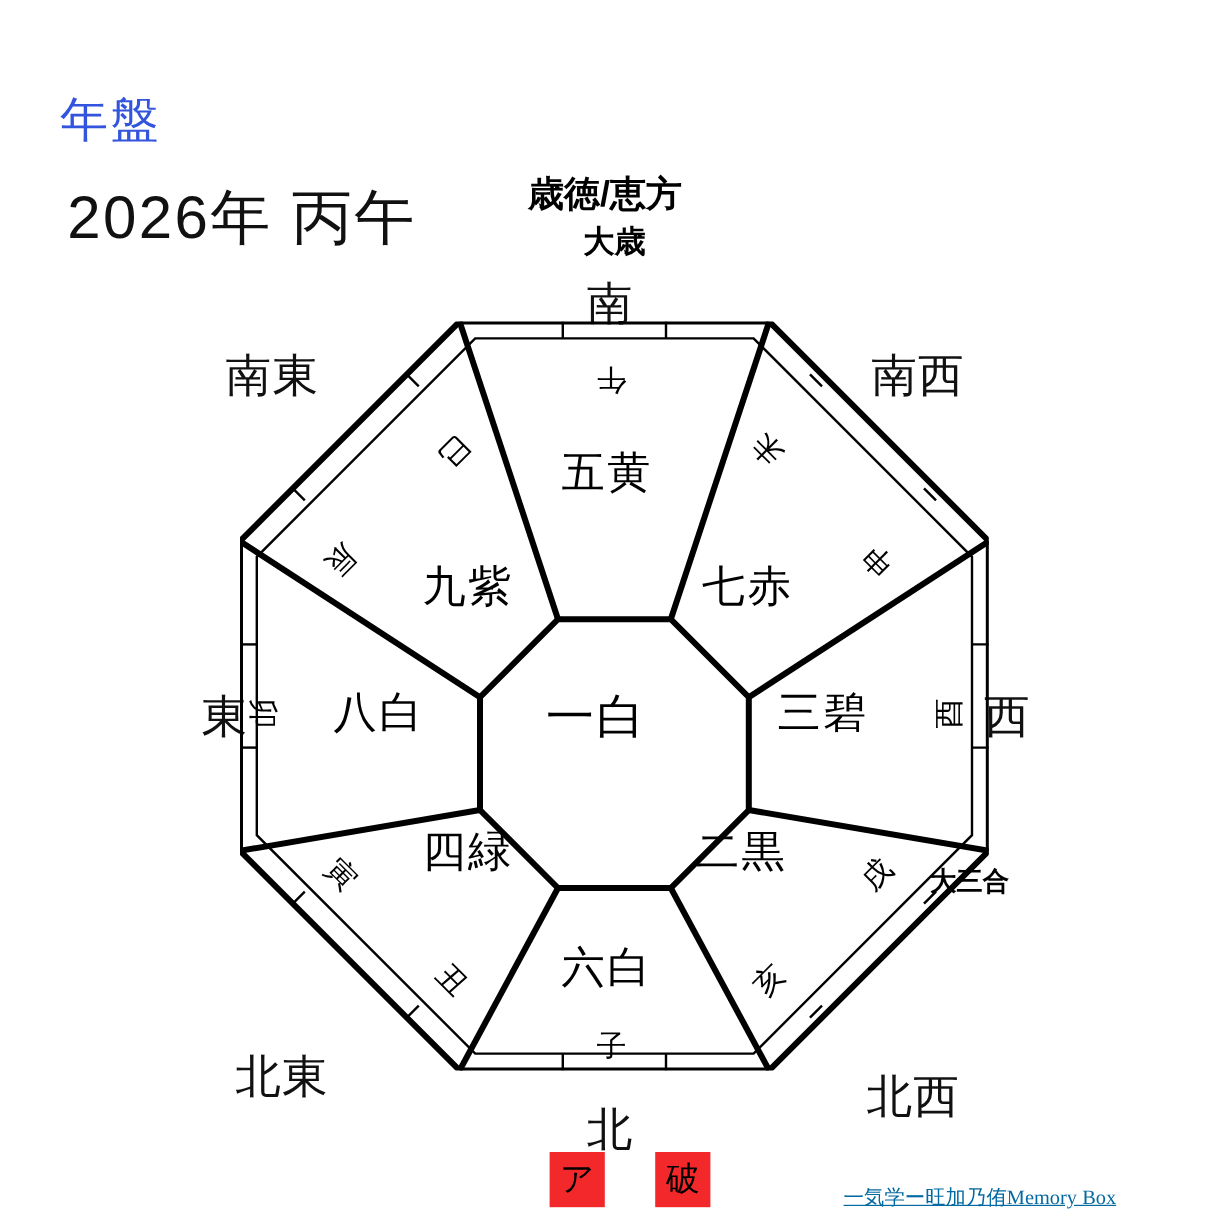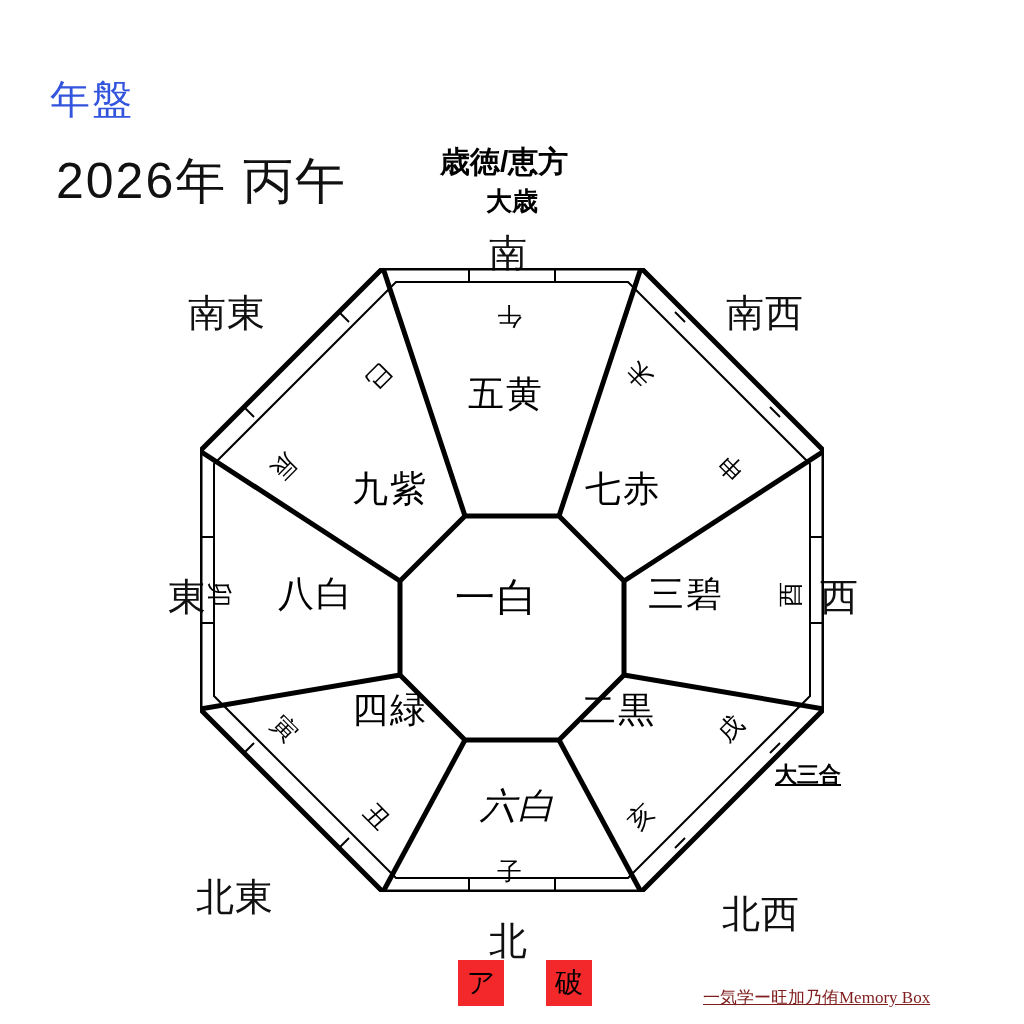--- a/index.html
+++ b/index.html
@@ -37,24 +37,23 @@
     font-size: 30px;
     font-weight: bold;
     letter-spacing: 0px;
   }
   #ann-taisai {
     left: 486px; top: 184px;
     font-size: 26px;
     font-weight: bold;
   }
   #ann-daisangou {
-    left: 775px; top: 760px;
+    left: 775px; top: 720px;
     font-size: 22px;
     font-weight: bold;
-    text-decoration: underline;
   }
 
   
   .dir {
     font-size: 38px;
     color: #111111;
     letter-spacing: 1px;
     white-space: nowrap;
   }
   #dir-south { left: 489px; top: 228px; }
@@ -79,21 +78,21 @@
     color: #000000;
   }
   #star-center { left: 455px; top: 570px; font-size: 40px; }
   #star-s  { left: 468px; top: 370px; }   
   #star-se { left: 352px; top: 465px; }   
   #star-sw { left: 585px; top: 465px; }   
   #star-e  { left: 278px; top: 570px; }   
   #star-w  { left: 648px; top: 570px; }   
   #star-ne { left: 352px; top: 686px; }   
   #star-nw { left: 580px; top: 686px; }   
-  #star-n  { left: 480px; top: 782px; font-style: italic; }   
+  #star-n  { left: 468px; top: 782px; }   
 
   
   .zodiac {
     font-size: 25px;
     color: #000000;
     white-space: nowrap;
   }
   .rot90  { transform: rotate(90deg); transform-origin: 50% 50%; }
   .rot180 { transform: rotate(180deg); transform-origin: 50% 50%; }
   .rot270 { transform: rotate(270deg); transform-origin: 50% 50%; }
@@ -127,21 +126,21 @@
     justify-content: center;
     font-weight: normal;
   }
   #badge-a   { left: 458px; top: 960px; }
   #badge-ha  { left: 546px; top: 960px; }
 
   
   #footer-credit {
     left: 703px; top: 986px;
     font-size: 17px;
-    color: #7f1d1d;
+    color: #0369a1;
     text-decoration: underline;
     font-family: "Liberation Serif", serif;
     white-space: nowrap;
   }
 </style>
 </head>
 <body>
 
 <div class="abs" id="title-nenban">年盤</div>
 <div class="abs" id="title-year">2026年 丙午</div>

